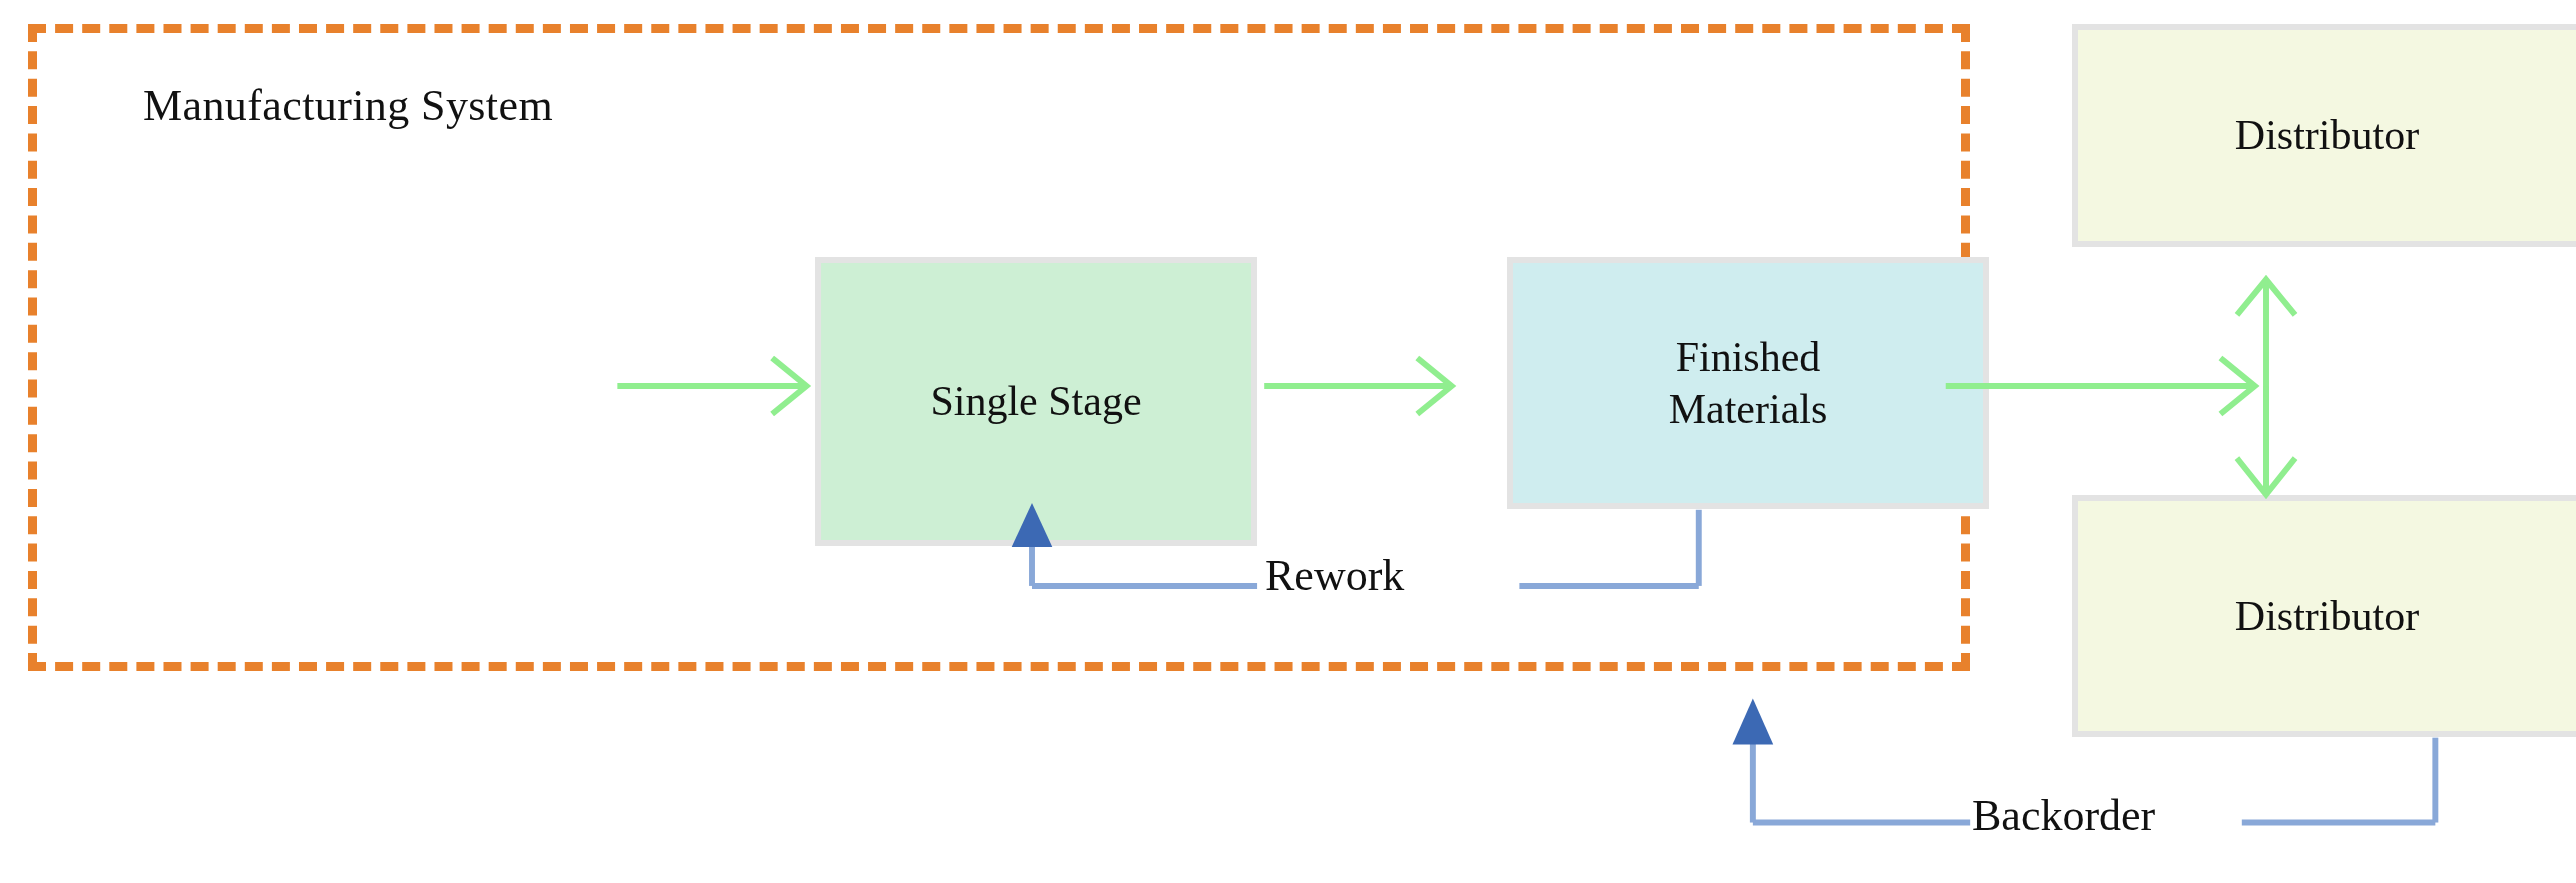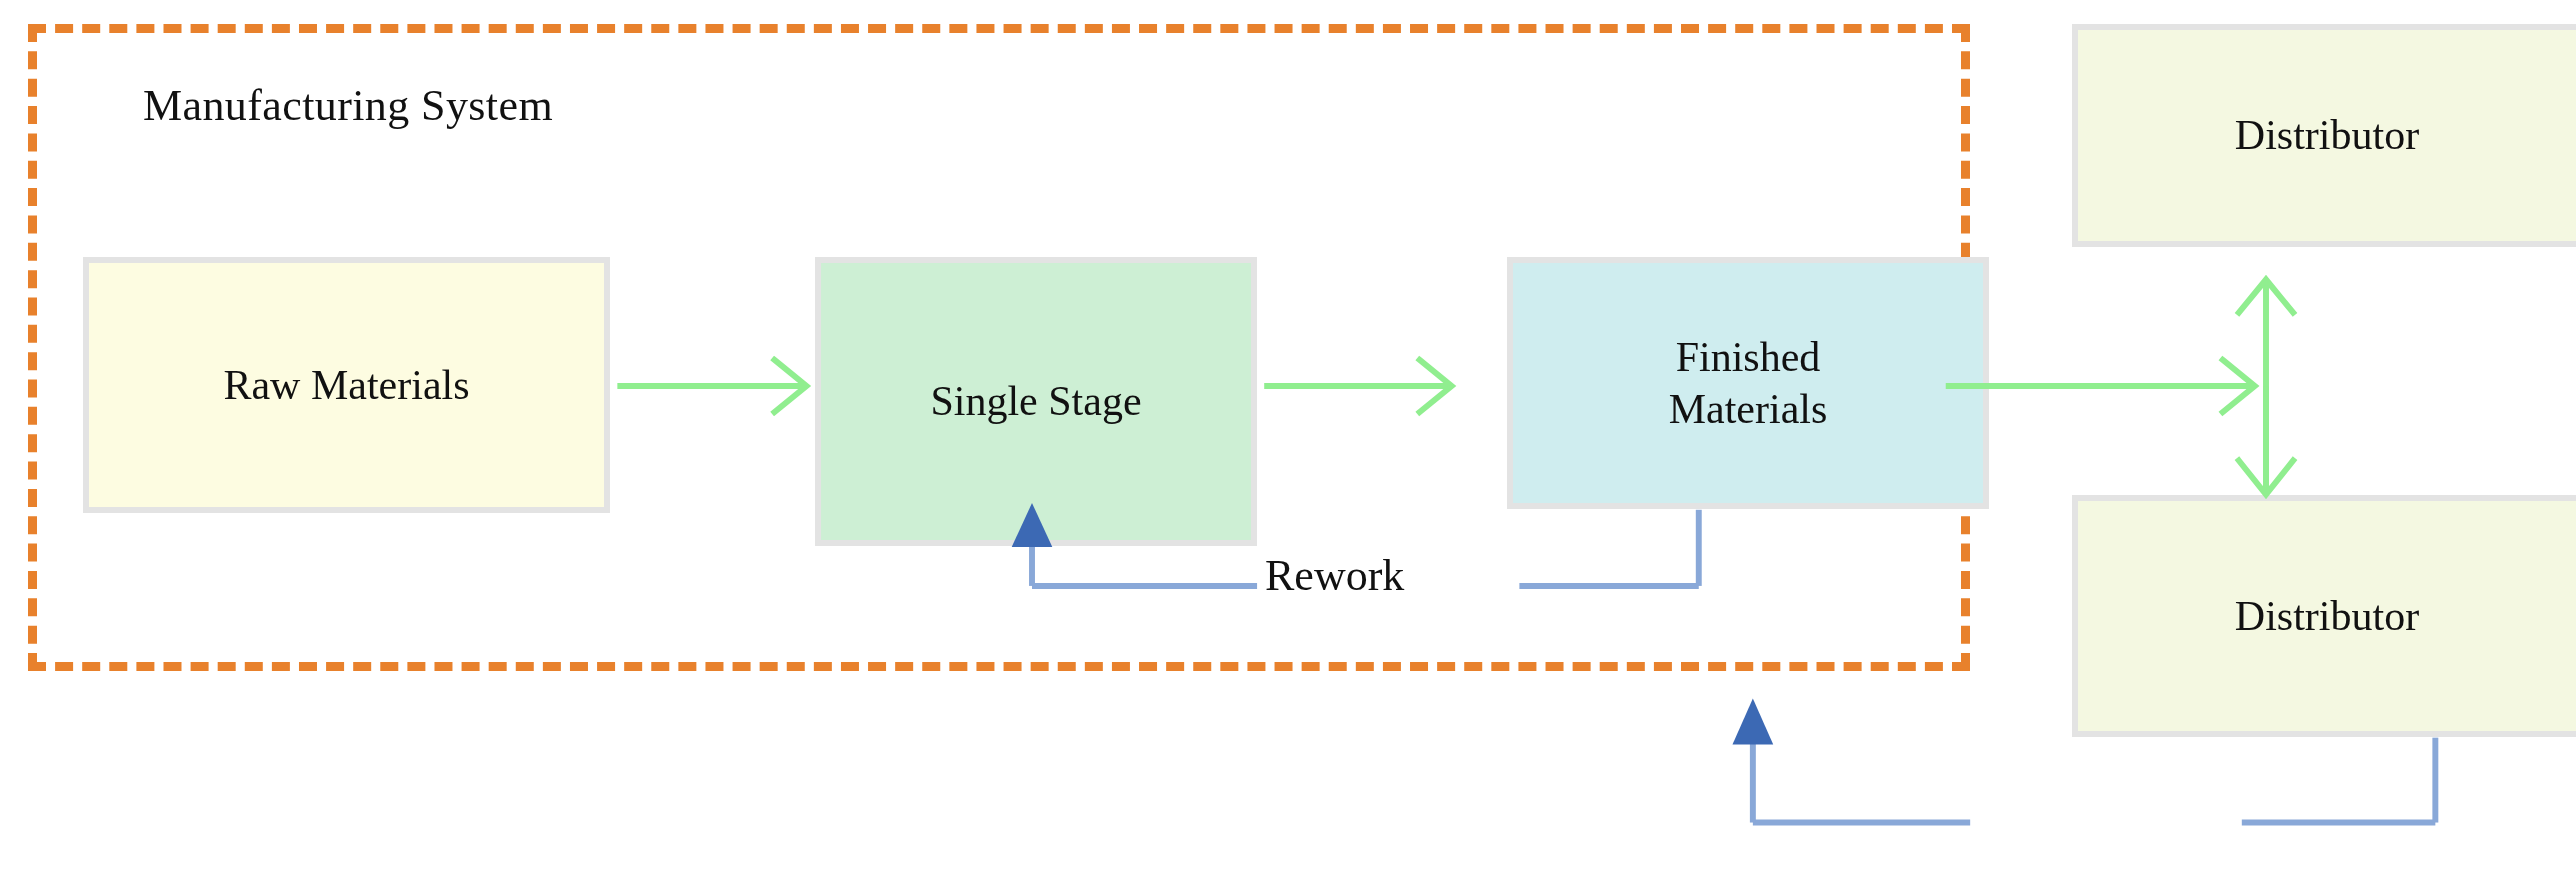--- a/index.html
+++ b/index.html
@@ -103,23 +103,20 @@
 </style>
 </head>
 <body>
 
 <div id="canvas">
 
   <div class="system-boundary"></div>
 
   <div class="system-title">Manufacturing System</div>
 
-  <div class="node node-raw-materials">
-    <span>Raw Materials</span>
-  </div>
 
   <div class="node node-single-stage">
     <span>Single Stage</span>
   </div>
 
   <div class="node node-finished-products">
     <span>
       <span>Finished</span><br>
       <span>Materials</span>
     </span>
@@ -193,15 +190,16 @@
       <line x1="838" y1="156" x2="610" y2="156"></line>
 
       <line x1="290" y1="156" x2="34" y2="156"></line>
 
       <line x1="34" y1="156" x2="34" y2="46"></line>
     </g>
 
     <polygon points="34,10 58,64 10,64" fill="#3C69B4"></polygon>
   </svg>
 
+  <div class="connector-label label-backorder">Backorder</div>
 
 </div>
 
 
 </body></html>

